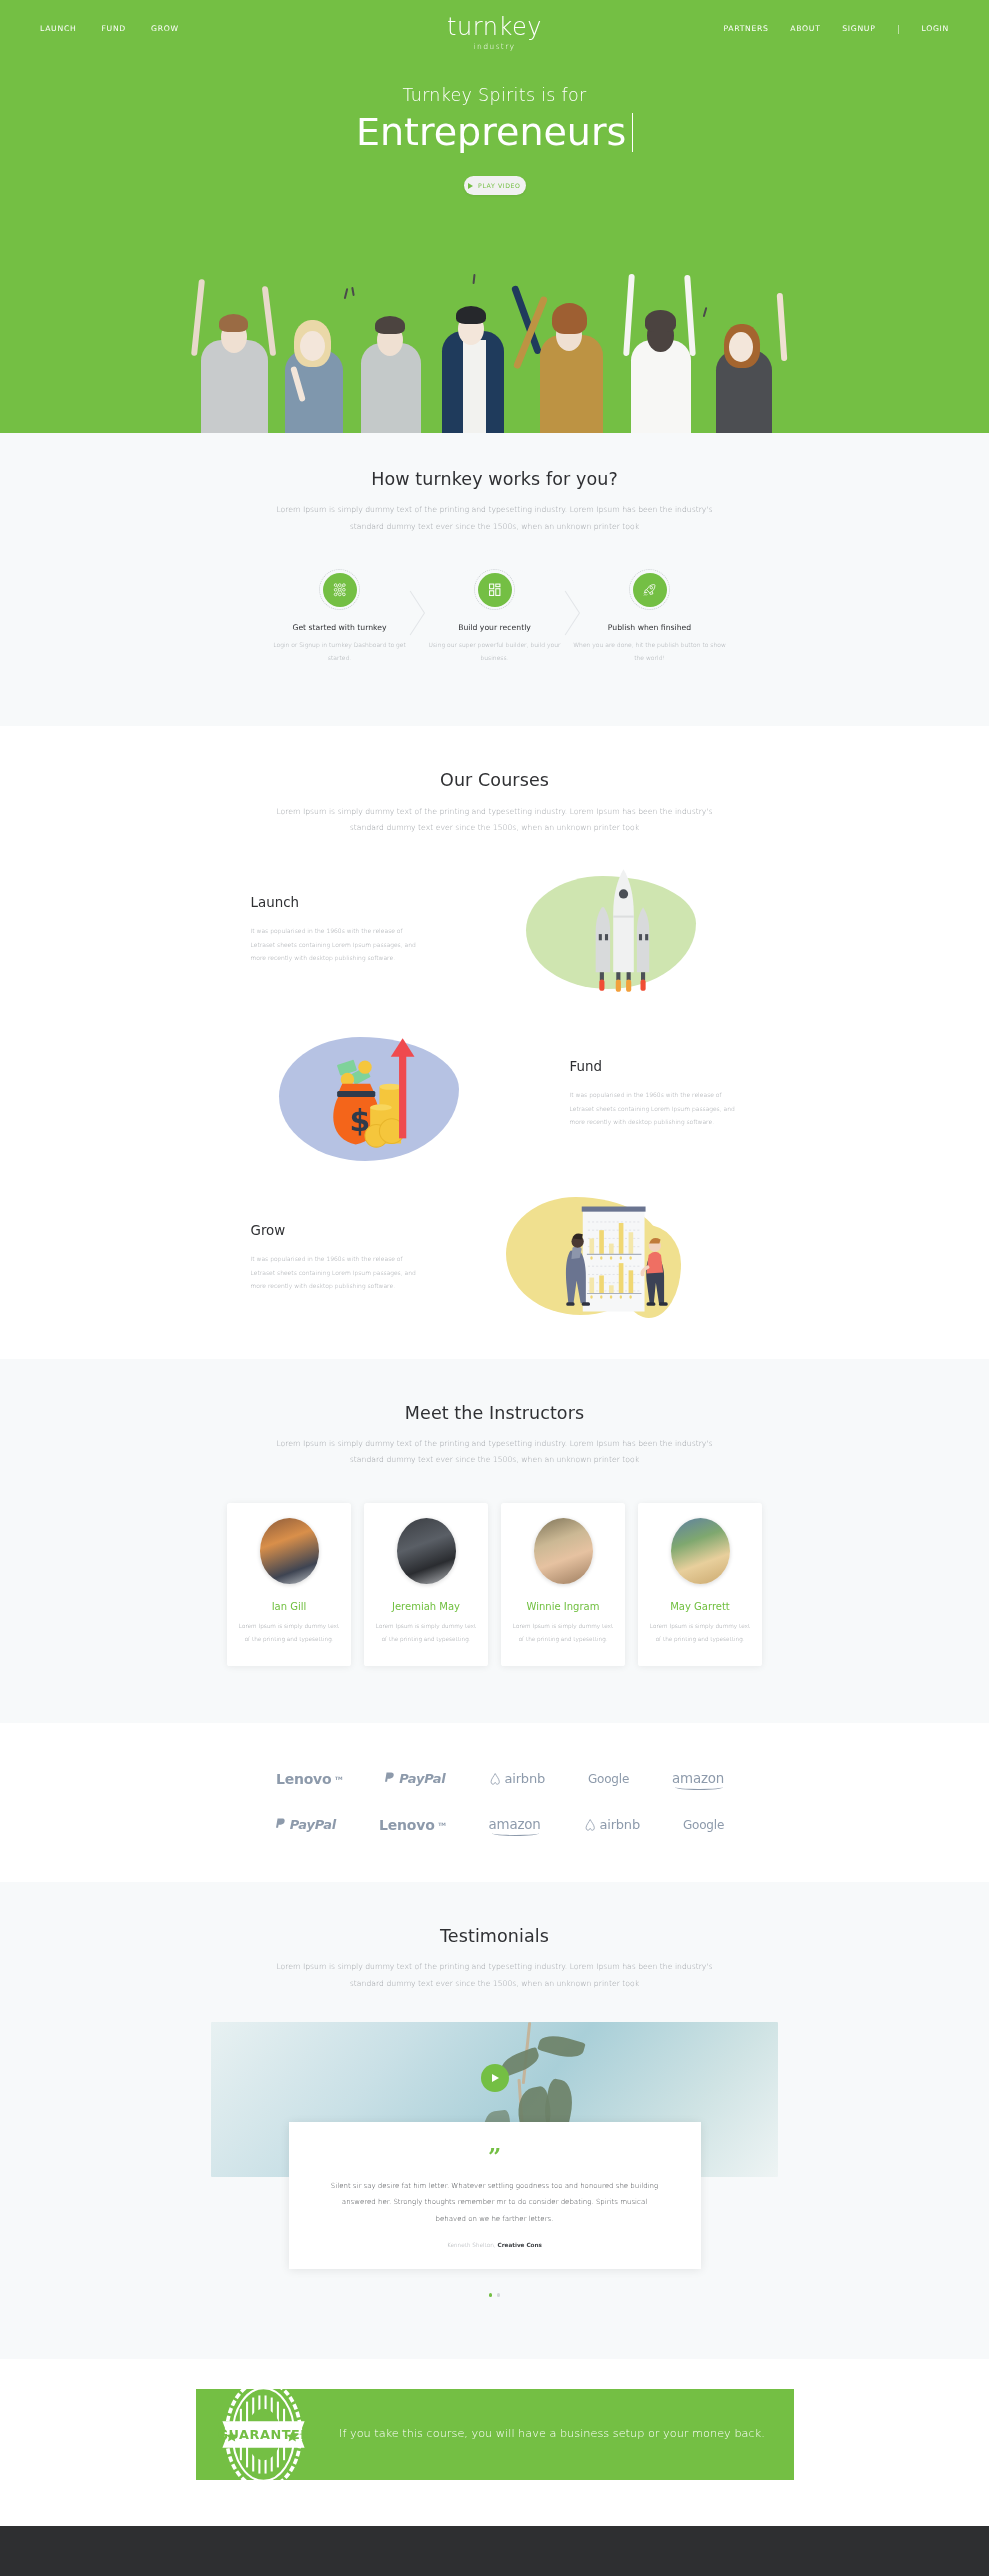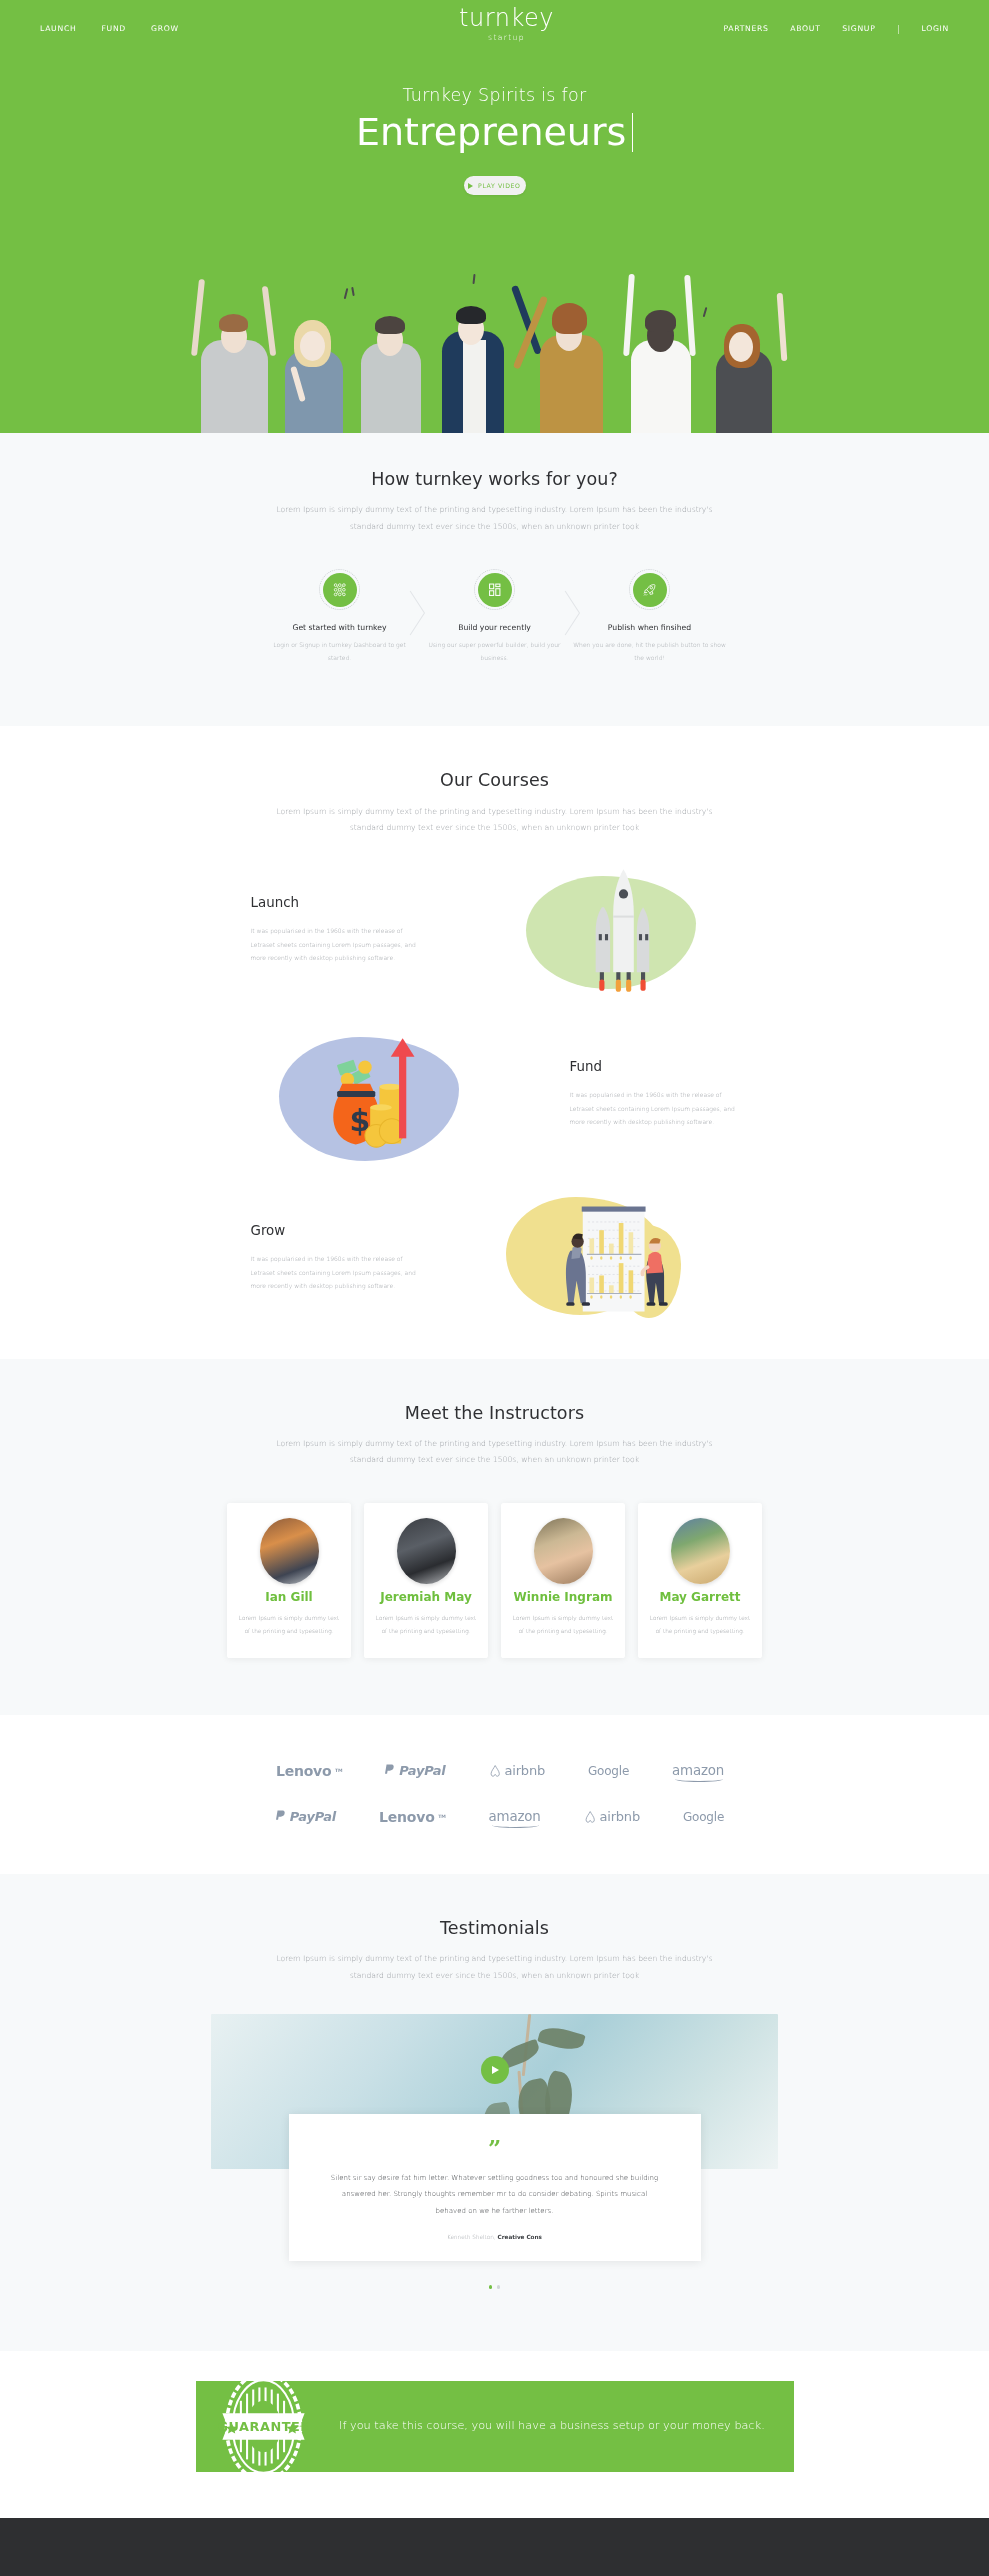--- a/index.html
+++ b/index.html
@@ -33,25 +33,24 @@
     color:#ffffff;
     font-size:7.7px;
     letter-spacing:0.7px;
     text-decoration:none;
     font-weight:400;
     white-space:nowrap;
   }
   .nav-sep { color:rgba(255,255,255,.75); font-size:8.2px; }
   .brand {
     position:absolute;
-    left:50%; top:6px;
+    left:50%; top:15px;
     transform:translateX(-50%);
     text-align:center;
     z-index:6;
-    margin-left:12px;
   }
   .brand .bmain {
     color:#fff; font-size:24px; line-height:1;
     letter-spacing:0.5px; font-weight:300;
     font-family:"DejaVu Sans", sans-serif;
   }
   .brand .bsub {
     color:#fff; font-size:7.7px; letter-spacing:1.3px;
     margin-top:3.1px; font-weight:300;
   }
@@ -144,21 +143,21 @@
     width:124px; background:#fff; border-radius:2.6px;
     box-shadow:0 1px 7.2px rgba(0,0,0,.07);
     padding:15.5px 11.3px 20.6px; text-align:center;
   }
   .inst-av {
     width:59px; height:66px; border-radius:50%;
     margin:0 auto; overflow:hidden;
     box-shadow:0 1px 4.6px rgba(0,0,0,.16);
     position:relative;
   }
-  .inst-card h5 { margin-top:6px; font-size:12px; color:#6fbf3e; font-weight:700; }
+  .inst-card h5 { margin-top:17px; font-size:10px; color:#6fbf3e; font-weight:400; }
   .inst-card p { margin-top:8.2px; font-size:5.7px; color:#8f9398; line-height:2.2; font-weight:300; }
 
   
   .logos { padding:48px 0 49px; background:#fff; }
   .logo-row { display:flex; justify-content:center; align-items:center; gap:43px;padding-left:11px; }
   .logo-row + .logo-row { margin-top:30px; }
   .logo {
     color:#8d9aab; display:flex; align-items:center; gap:3.6px;
     font-weight:700; letter-spacing:-0.2px;
   }
@@ -234,21 +233,21 @@
         <a href="#">PARTNERS</a>
         <a href="#">ABOUT</a>
         <a href="#">SIGNUP</a>
         <span class="nav-sep">|</span>
         <a href="#">LOGIN</a>
       </div>
     </nav>
 
     <div class="brand">
       <div class="bmain">turnkey</div>
-      <div class="bsub">startup</div>
+      <div class="bsub">industry</div>
     </div>
 
     <div class="hero-copy">
       <div class="hero-pre">Turnkey Spirits is for</div>
       <div class="hero-title">
         <span>Entrepreneurs</span><span class="caret"></span>
       </div>
       <div class="play-btn">
         <span class="tri"></span>
         <span>PLAY VIDEO</span>

